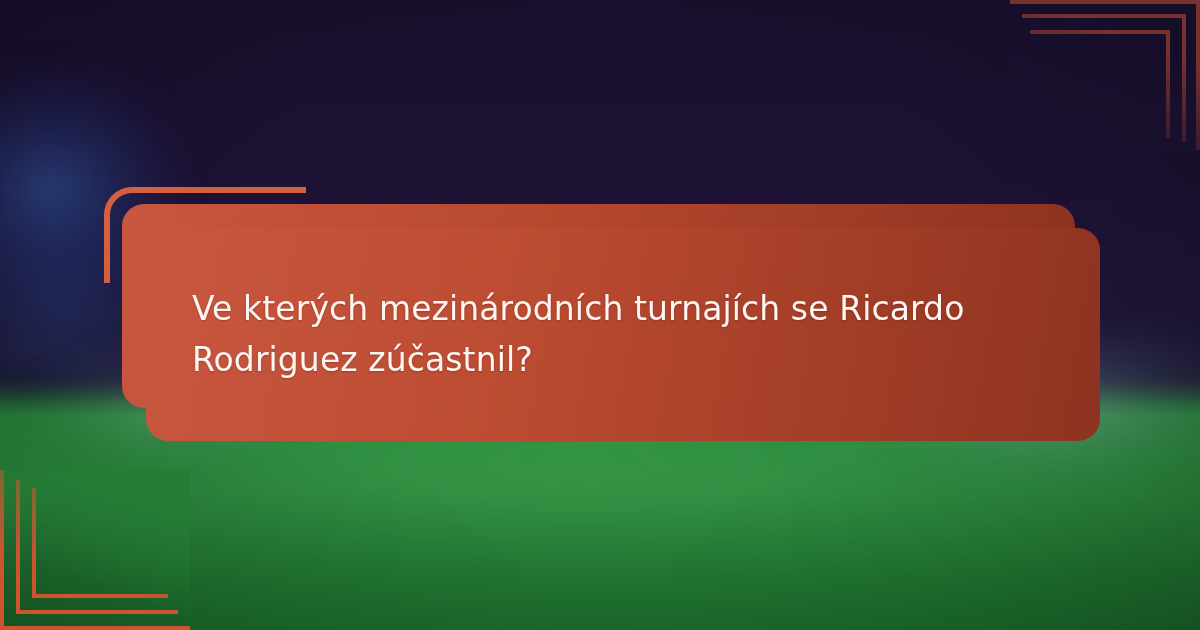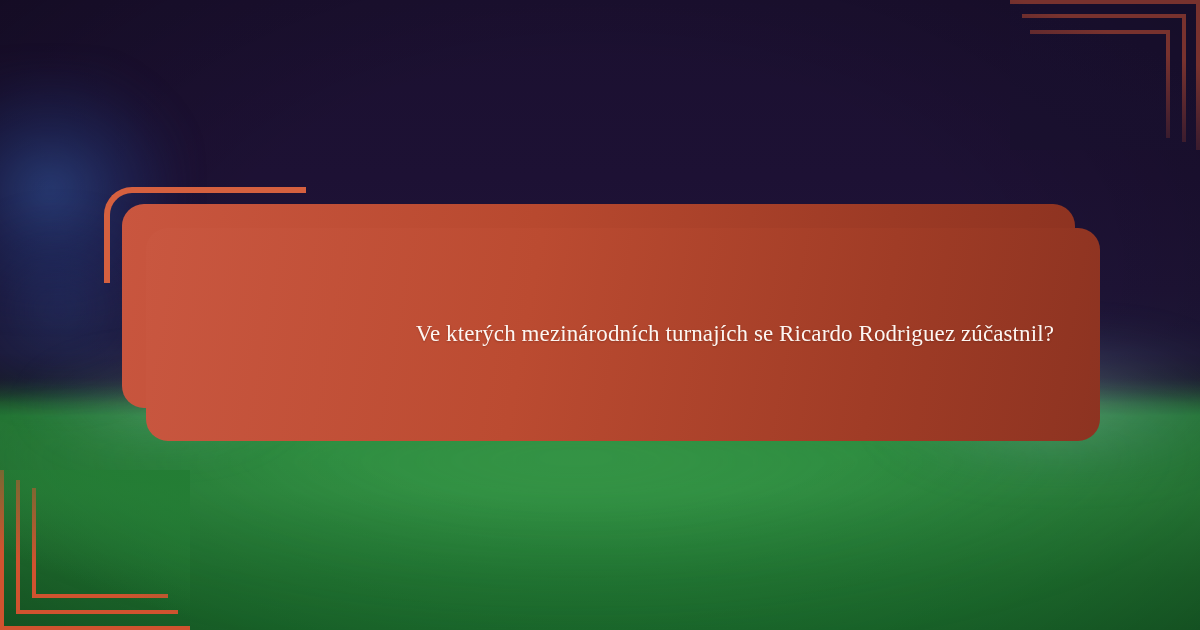--- a/index.html
+++ b/index.html
@@ -203,28 +203,27 @@
     background: linear-gradient(100deg, #c95740 0%, #bb4b31 40%, #a03c26 76%, #8d3321 100%);
     display: flex;
     align-items: center;
     justify-content: center;
   }
 
   .question-text {
     width: 100%;
     padding: 0 46px;
     box-sizing: border-box;
-    text-align: right;
+    text-align: left;
     color: #fdf6f2;
-    font-size: 23px;
+    font-size: 33px;
     line-height: 1.52;
     font-weight: 400;
     letter-spacing: 0.1px;
     text-shadow: 0 1px 2px rgba(70,18,6,0.28);
-    font-family: Liberation Serif, serif;
   }
 </style>
 </head>
 <body>
 
 <div id="stage">
 
   <div class="bg-layer bg-pitch"></div>
   <div class="bg-layer bg-sky"></div>
   <div class="glow-blue-left"></div>

